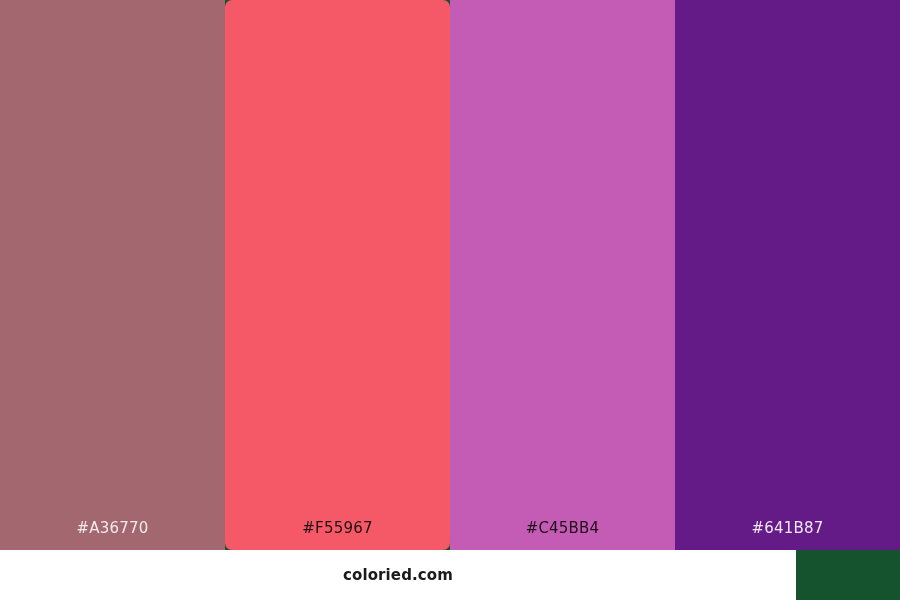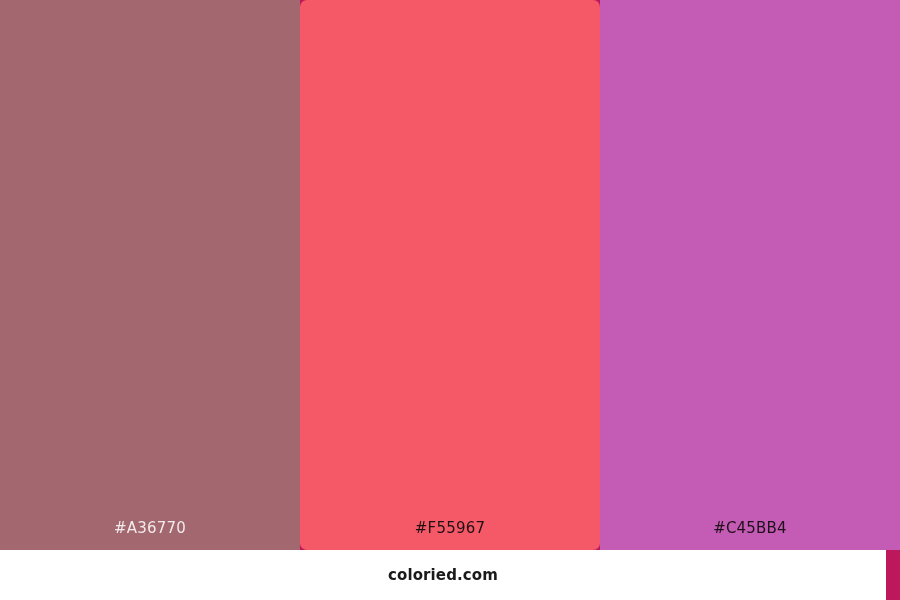--- a/index.html
+++ b/index.html
@@ -11,21 +11,21 @@
     height: 600px;
     background: #ffffff;
     font-family: "DejaVu Sans", "Liberation Sans", sans-serif;
     overflow: hidden;
   }
   .palette-page {
     width: 900px;
     height: 600px;
     display: flex;
     flex-direction: column;
-    background: #be185d;
+    background: #14532d;
   }
   .swatch-strip {
     display: flex;
     flex-direction: row;
     width: 900px;
     height: 550px;
   }
   .swatch {
     flex: 1 1 180px;
     width: 180px;
@@ -39,21 +39,21 @@
     display: block;
     width: 100%;
     text-align: center;
     font-size: 15px;
     font-weight: 400;
     letter-spacing: 0.2px;
     padding-bottom: 13px;
     font-family: "DejaVu Sans", "Liberation Sans", sans-serif;
   }
   .footer-bar {
-    width: 886px;
+    width: 796px;
     height: 50px;
     background: #ffffff;
     display: flex;
     align-items: center;
     justify-content: center;
   }
   .footer-text {
     font-size: 15px;
     font-weight: 700;
     color: #1a1a1a;
@@ -74,20 +74,23 @@
 
 
     <div class="swatch" style="background-color: rgb(245, 89, 103); border-radius: 7px;">
       <span class="swatch-label" style="color: rgb(32, 16, 20);">#F55967</span>
     </div>
 
     <div class="swatch" style="background-color: rgb(196, 91, 180);">
       <span class="swatch-label" style="color: rgb(32, 16, 28);">#C45BB4</span>
     </div>
 
+    <div class="swatch" style="background-color: rgb(100, 27, 135);">
+      <span class="swatch-label" style="color: rgb(240, 230, 244);">#641B87</span>
+    </div>
 
   </div>
 
   <div class="footer-bar" style="background-color: rgb(255, 255, 255);">
     <span class="footer-text" style="color: rgb(26, 26, 26);">coloried.com</span>
   </div>
 
 </div>
 
 </body></html>

